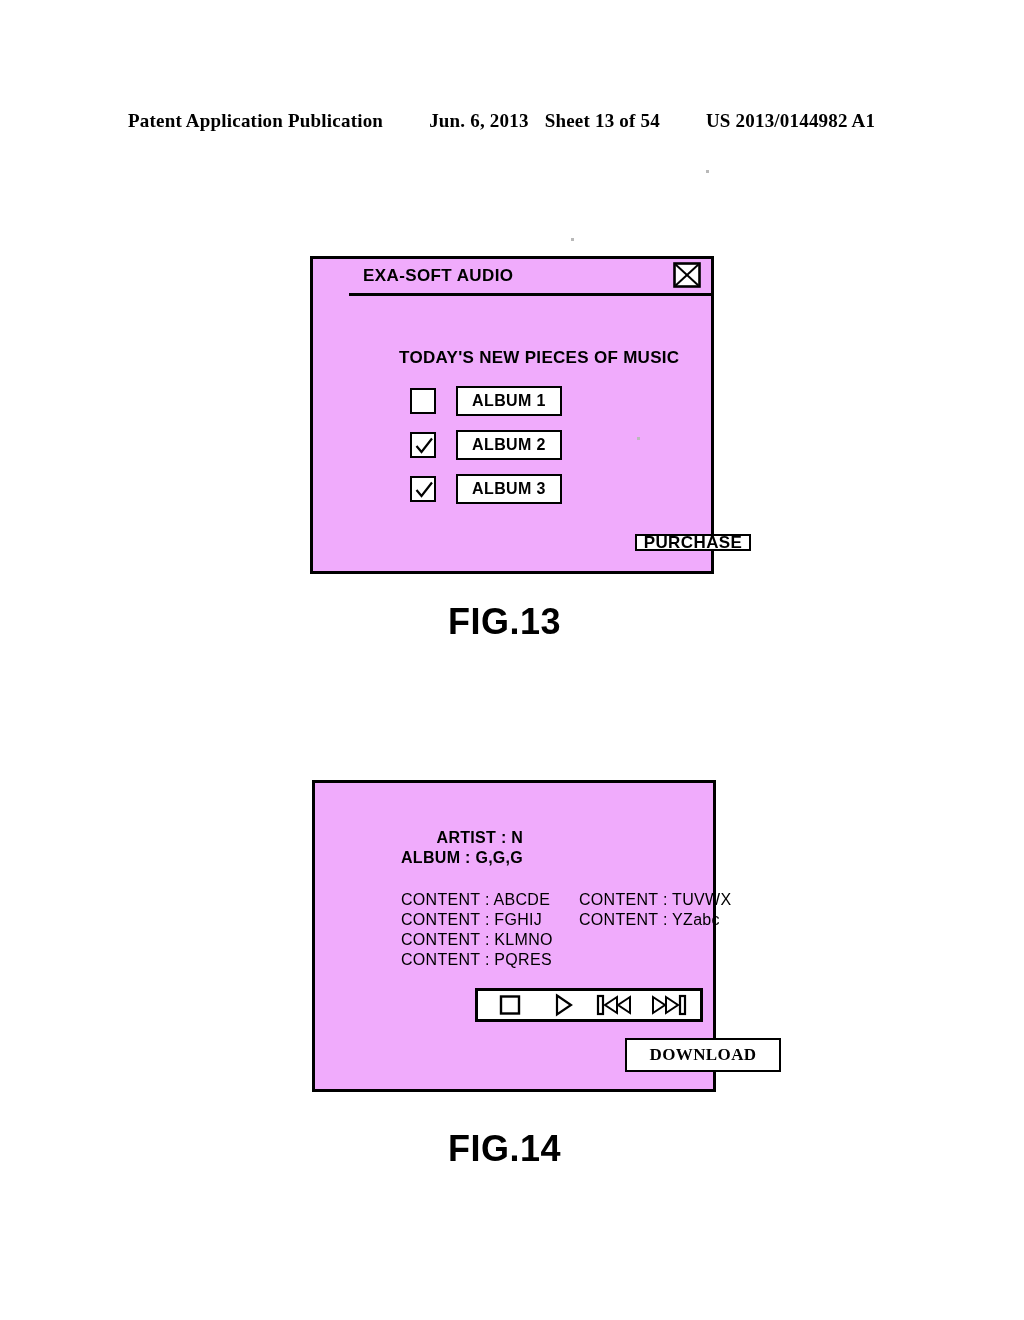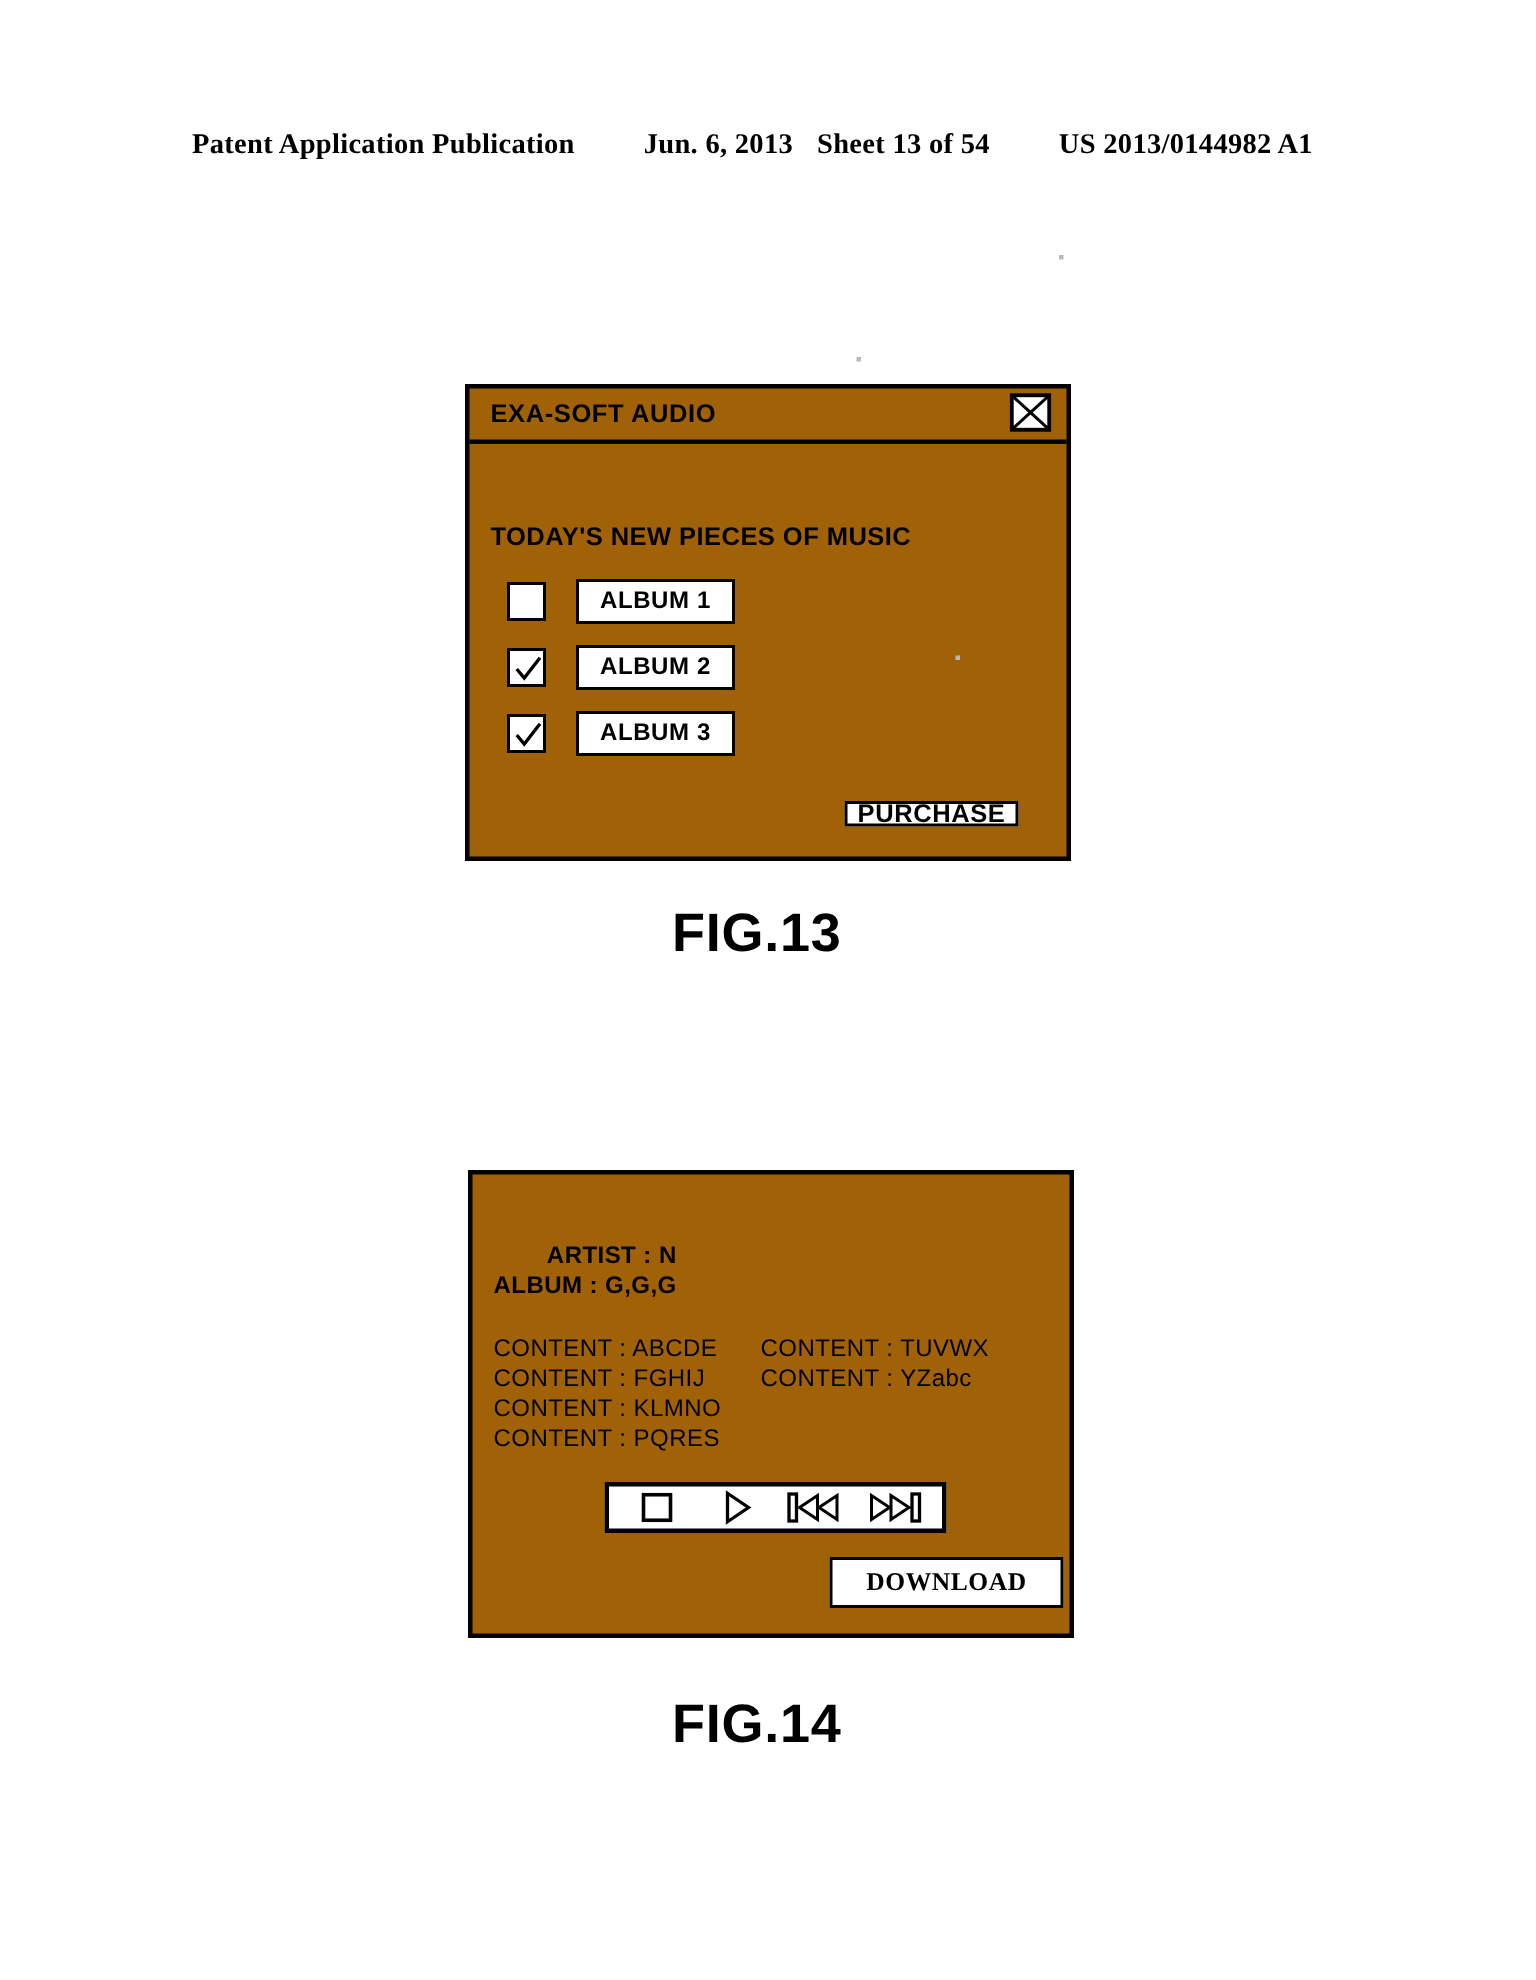--- a/index.html
+++ b/index.html
@@ -25,29 +25,30 @@
     display: flex;
     align-items: baseline;
     font-family: "Liberation Serif", serif;
     font-weight: bold;
     font-size: 19px;
     letter-spacing: 0.2px;
     white-space: nowrap;
   }
   .page-header .pub-title { margin-right: 46px; }
   .page-header .pub-date  { margin-right: 16px; }
-  .page-header .pub-sheet { margin-right: 46px; }
+  .page-header .pub-sheet { margin-right: 46px; margin-top: 24px; }
   .page-header .pub-number { }
 
   
   .window {
     position: absolute;
-    background: #a16207;
+    background: #f0abfc;
     border: 3px solid #000000;
     box-sizing: border-box;
+    padding-left: 36px;
   }
   .titlebar {
     position: relative;
     height: 37px;
     border-bottom: 3px solid #000000;
     box-sizing: border-box;
     display: flex;
     align-items: center;
     padding-left: 14px;
   }
@@ -61,20 +62,21 @@
     right: 10px;
     top: 3px;
     width: 28px;
     height: 26px;
   }
   .close-icon svg { display: block; }
 
   .window-body {
     position: relative;
     height: calc(100% - 37px);
+    margin-left: 36px;
   }
 
   
   .section-heading {
     position: absolute;
     left: 14px;
     top: 52px;
     font-size: 17px;
     font-weight: bold;
     letter-spacing: 0.3px;

